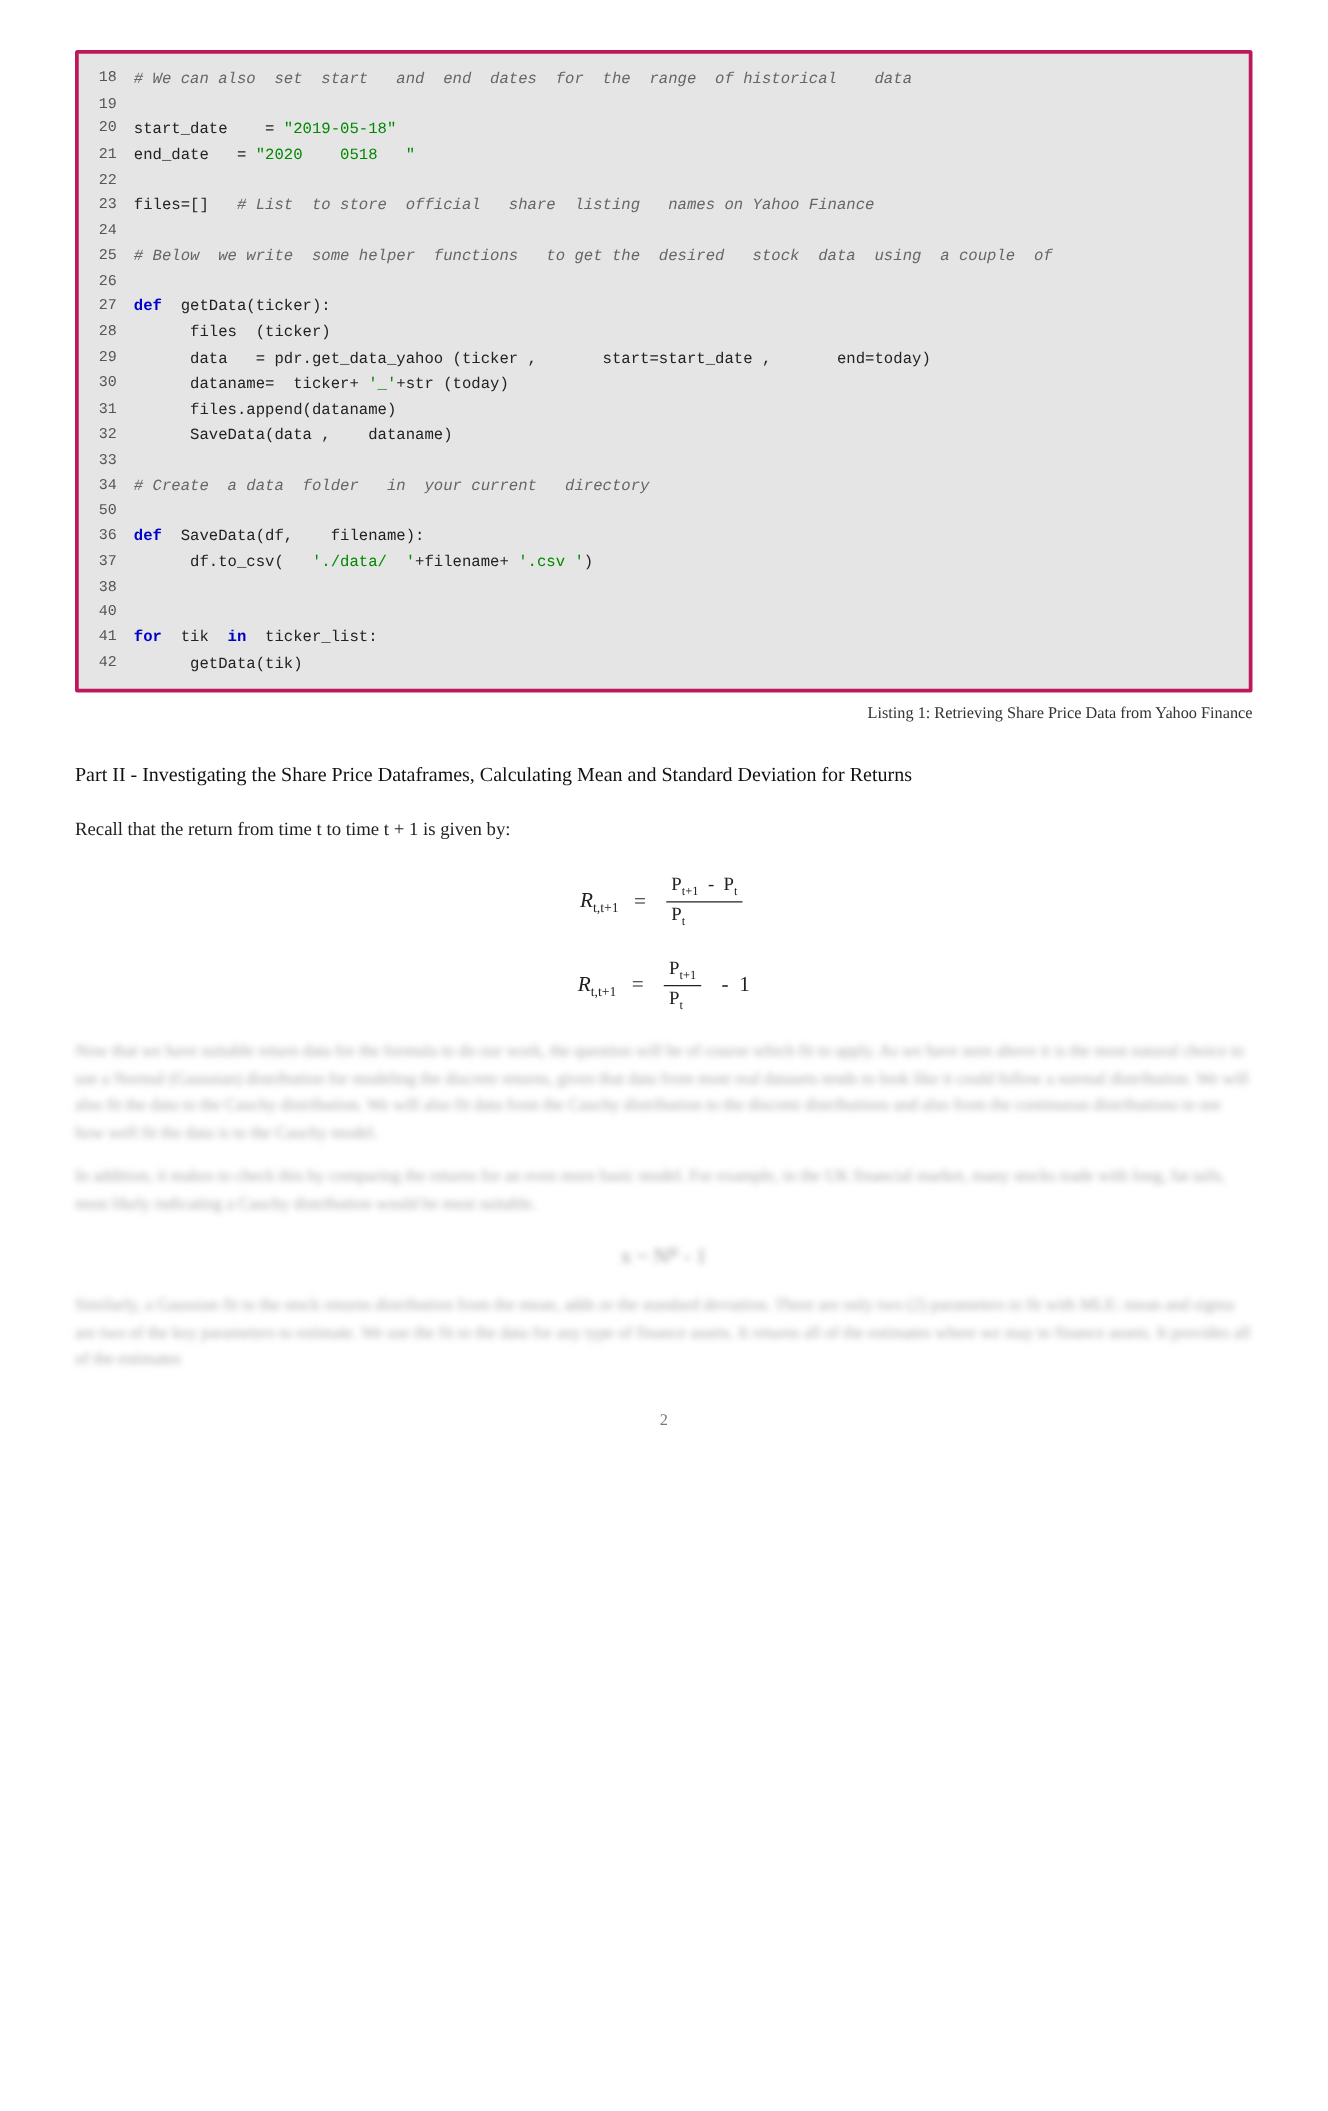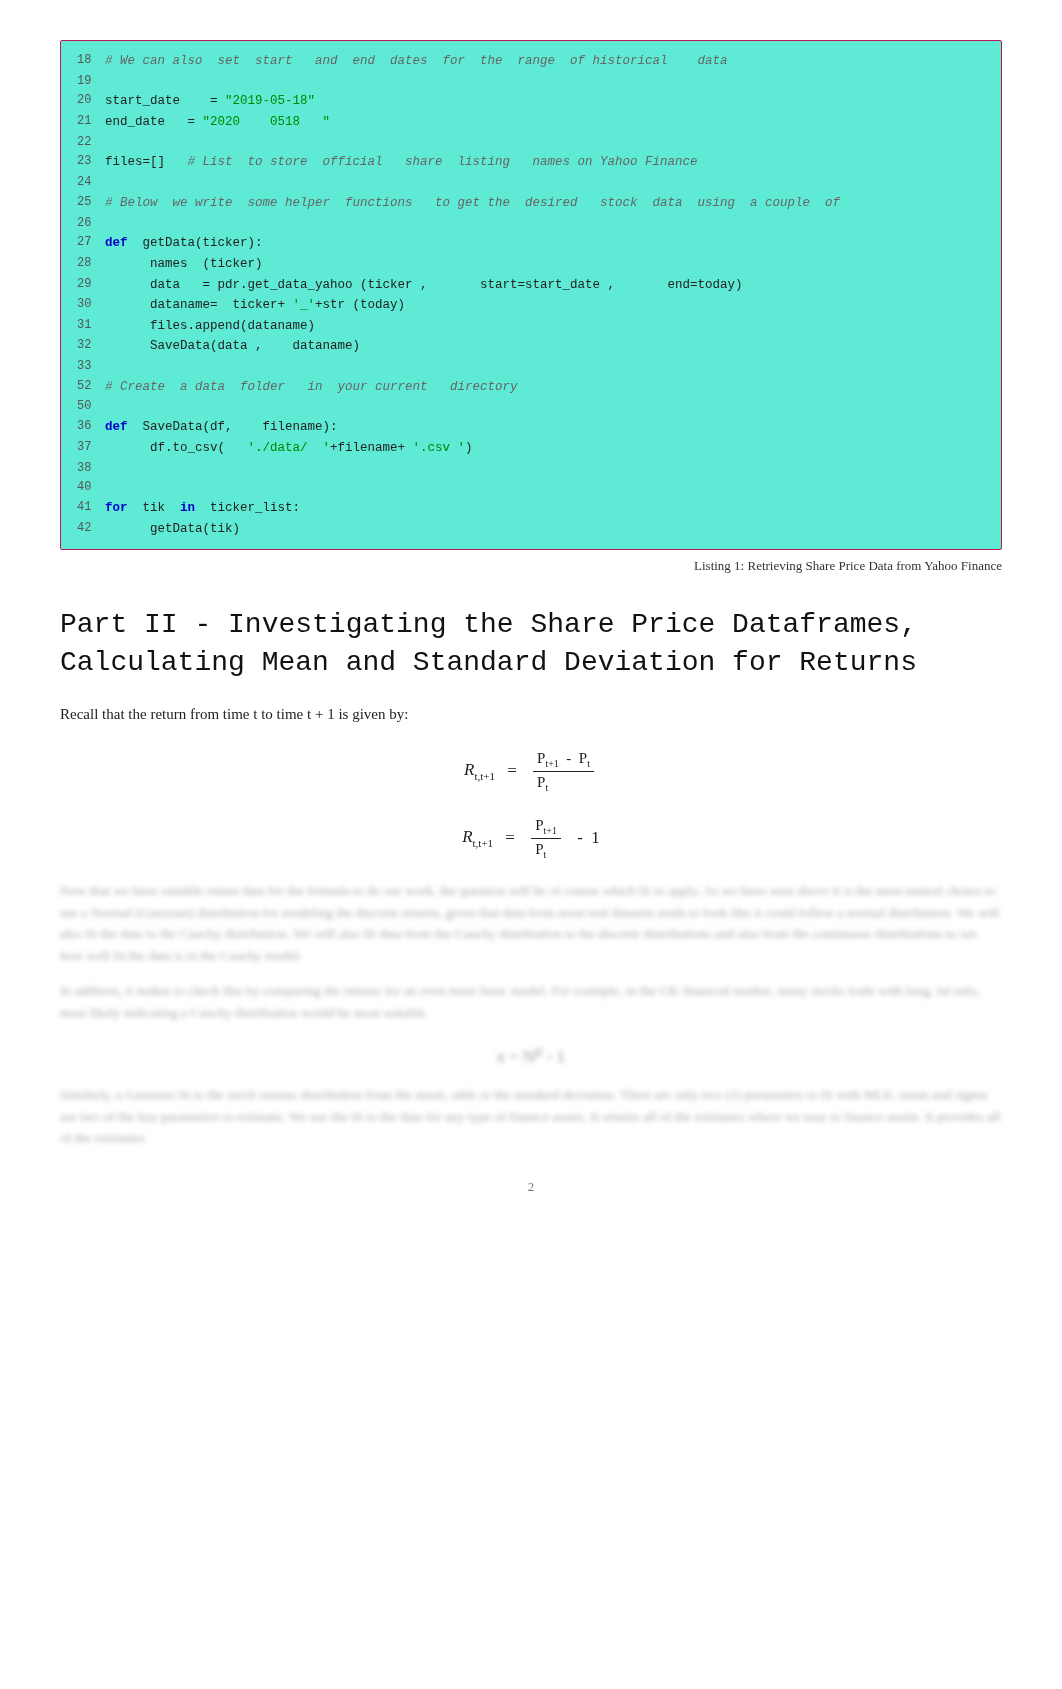--- a/index.html
+++ b/index.html
@@ -10,22 +10,22 @@
       width: 1062px;
       min-height: 1689px;
     }
 
     .page {
       padding: 40px 60px 60px 60px;
     }
 
     
     .code-block {
-      background: #5eead4;
-      border: 1px solid #be185d;
+      background: #e5e5e5;
+      border: 3px solid #be185d;
       padding: 10px 16px;
       font-family: 'Courier New', Courier, monospace;
       font-size: 12.5px;
       line-height: 1.65;
       color: #222;
       margin-bottom: 8px;
       border-radius: 2px;
     }
 
     .code-line {
@@ -55,22 +55,22 @@
       text-align: right;
       font-family: Georgia, serif;
       font-size: 13px;
       color: #333;
       margin-bottom: 32px;
       margin-top: 6px;
     }
 
     
     .section-heading {
-      font-family: Liberation Mono, monospace;
-      font-size: 28px;
+      font-family: Liberation Serif, serif;
+      font-size: 16px;
       font-weight: normal;
       color: #111;
       margin-bottom: 20px;
       line-height: 1.35;
     }
 
     .body-text {
       font-family: Georgia, serif;
       font-size: 15px;
       line-height: 1.6;
@@ -204,21 +204,21 @@
     <div class="code-line">
       <span class="line-num">26</span>
       <span class="code-content"></span>
     </div>
     <div class="code-line">
       <span class="line-num">27</span>
       <span class="code-content"><span class="kw-def">def</span>  getData(ticker):</span>
     </div>
     <div class="code-line">
       <span class="line-num">28</span>
-      <span class="code-content">      names  (ticker)</span>
+      <span class="code-content">      files  (ticker)</span>
     </div>
     <div class="code-line">
       <span class="line-num">29</span>
       <span class="code-content">      data   = pdr.get_data_yahoo (ticker ,       start=start_date ,       end=today)</span>
     </div>
     <div class="code-line">
       <span class="line-num">30</span>
       <span class="code-content">      dataname=  ticker+ <span class="str">'_'</span>+str (today)</span>
     </div>
     <div class="code-line">
@@ -227,21 +227,21 @@
     </div>
     <div class="code-line">
       <span class="line-num">32</span>
       <span class="code-content">      SaveData(data ,    dataname)</span>
     </div>
     <div class="code-line">
       <span class="line-num">33</span>
       <span class="code-content"></span>
     </div>
     <div class="code-line">
-      <span class="line-num">52</span>
+      <span class="line-num">34</span>
       <span class="code-content comment"># Create  a data  folder   in  your current   directory</span>
     </div>
     <div class="code-line">
       <span class="line-num">50</span>
       <span class="code-content"></span>
     </div>
     <div class="code-line">
       <span class="line-num">36</span>
       <span class="code-content"><span class="kw-def">def</span>  SaveData(df,    filename):</span>
     </div>

